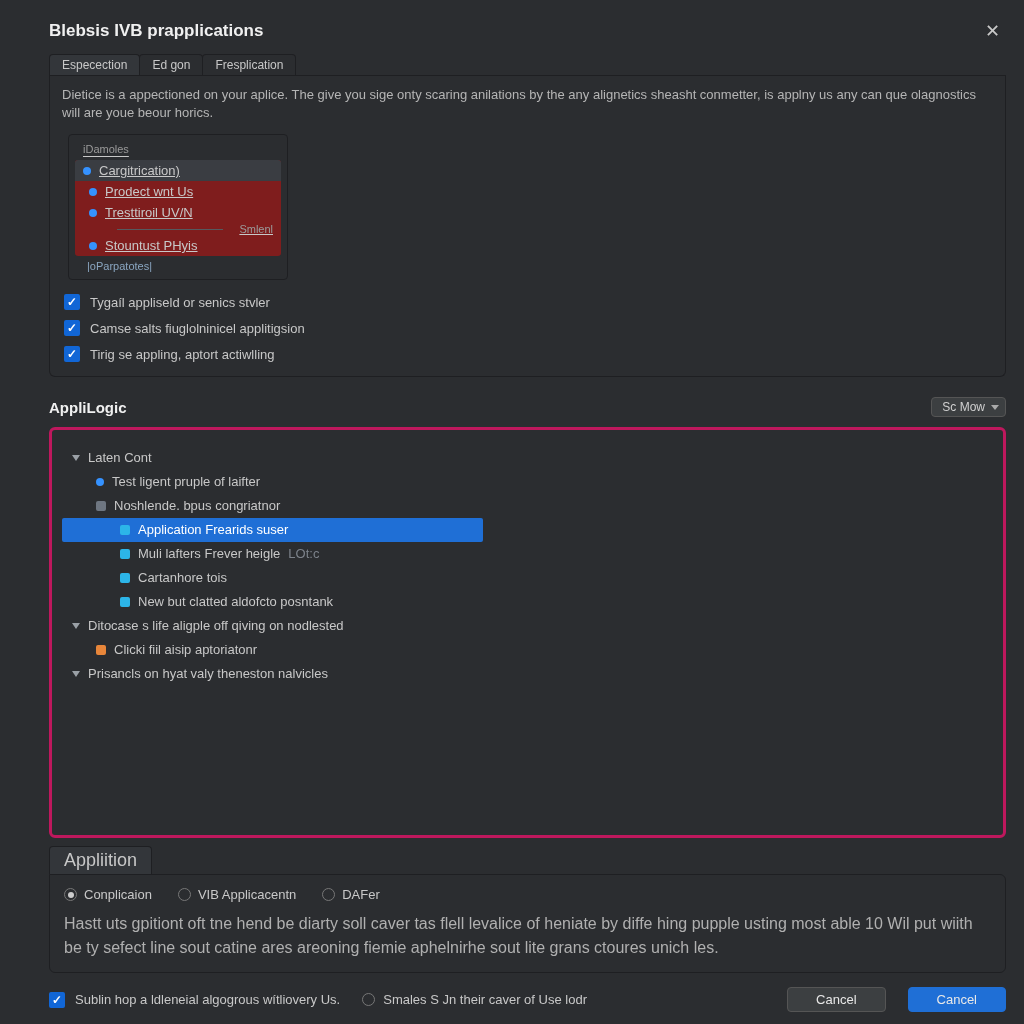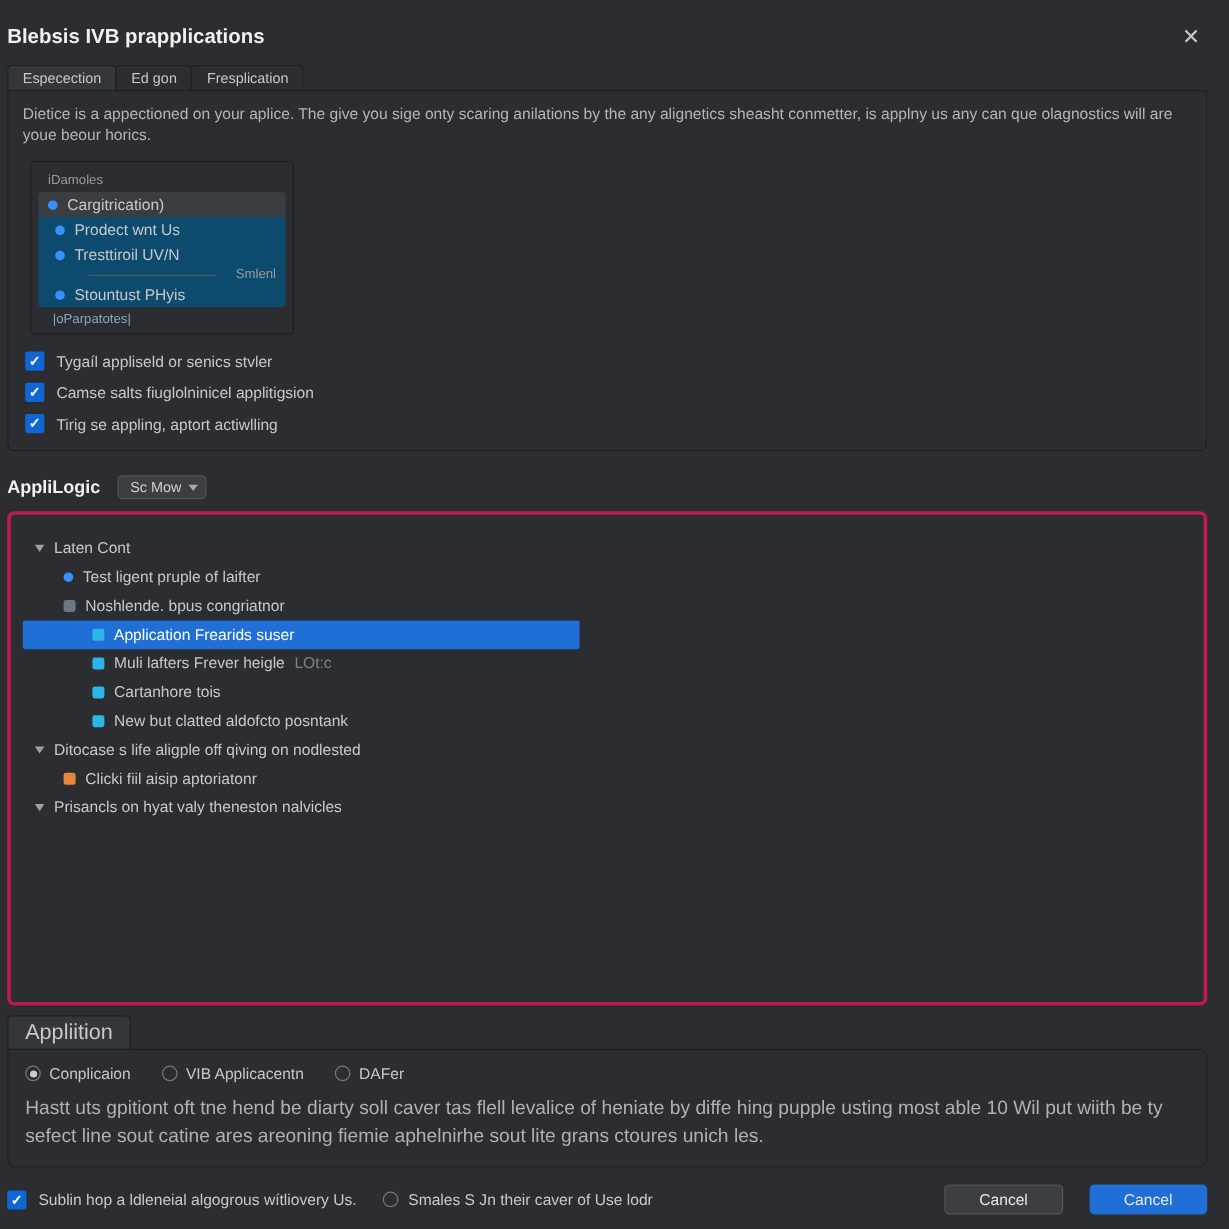--- a/index.html
+++ b/index.html
@@ -5,21 +5,21 @@
   * { box-sizing: border-box; margin: 0; padding: 0; }
   body {
     font-family: -apple-system, "Segoe UI", Arial, sans-serif;
     background: #2b2d30;
     color: #c8c8c8;
     font-size: 13px;
     width: 1024px;
     height: 1024px;
     overflow: hidden;
   }
-  .window { padding: 18px 18px 12px 6px; height: 100%; display: flex; flex-direction: column; }
+  .window { padding: 18px 18px 12px 28px; height: 100%; display: flex; flex-direction: column; margin-left: 21px; }
   .title-row { display: flex; align-items: center; justify-content: space-between; margin-bottom: 10px;}
   .title { font-size: 17px; font-weight: 700; color: #f0f0f0; }
   .close-x { color: #c8c8c8; font-size: 18px; cursor: pointer; padding: 2px 6px; }
   .tabs { display: flex; border-bottom: 1px solid #1e1f22; margin: 0; }
   .tab {
     padding: 3px 12px;
     background: #2b2d30;
     border: 1px solid #1e1f22;
     border-bottom: none;
     font-size: 12px;
@@ -41,32 +41,33 @@
     border-radius: 6px;
   }
   .desc { color: #b5b5b5; font-size: 13px; line-height: 1.4; margin-bottom: 12px; }
   .group-box {
     border: 1px solid #1e1f22;
     border-radius: 4px;
     width: 220px;
     padding: 8px 6px 6px 6px;
     margin-left: 6px;
     position: relative;
+    text-decoration: underline;
   }
   .group-title {
     position: relative;
     top: -2px;
     background: #2b2d30;
     font-size: 11px;
     color: #9a9a9a;
     padding: 0 4px;
     margin-left: 4px;
   }
   .listbox {
-    background: #0c4a6e;
+    background: #7f1d1d;
     border-radius: 3px;
     overflow: hidden;
     margin-top: 2px;
   }
   .listbox .row {
     padding: 3px 8px 3px 14px;
     display: flex;
     align-items: center;
     gap: 8px;
   }
@@ -88,21 +89,21 @@
   .chk-row { display: flex; align-items: center; gap: 10px; }
   .chk {
     width: 16px; height: 16px;
     background: #1166d6;
     border-radius: 2px;
     display: inline-flex; align-items: center; justify-content: center;
     color: #fff; font-size: 12px; font-weight: 700;
     flex: none;
   }
   .chk::after { content: "✓"; }
-  .section-head { display: flex; align-items: center; gap: 14px; margin: 20px 0 10px 0; }
+  .section-head { display: flex; align-items: center; gap: 14px; margin: 20px 0 10px 0; justify-content: space-between; }
   .section-head h2 { font-size: 15px; font-weight: 700; color: #f0f0f0; }
   .dd {
     background: #3c3f41;
     border: 1px solid #555;
     border-radius: 4px;
     padding: 2px 20px 2px 10px;
     font-size: 12px;
     color: #d0d0d0;
     position: relative;
   }

